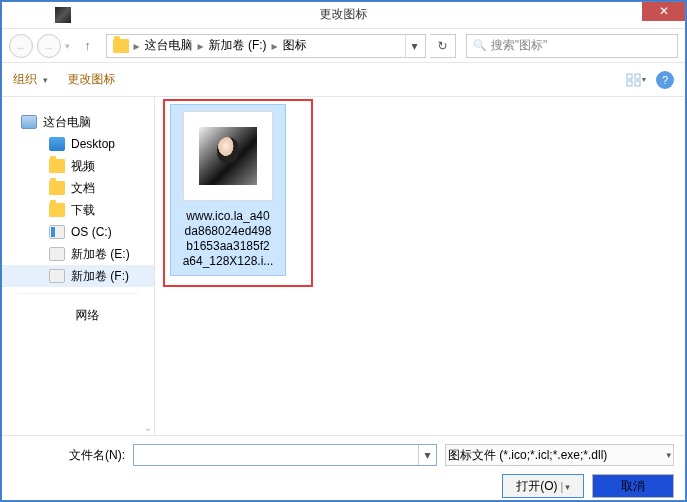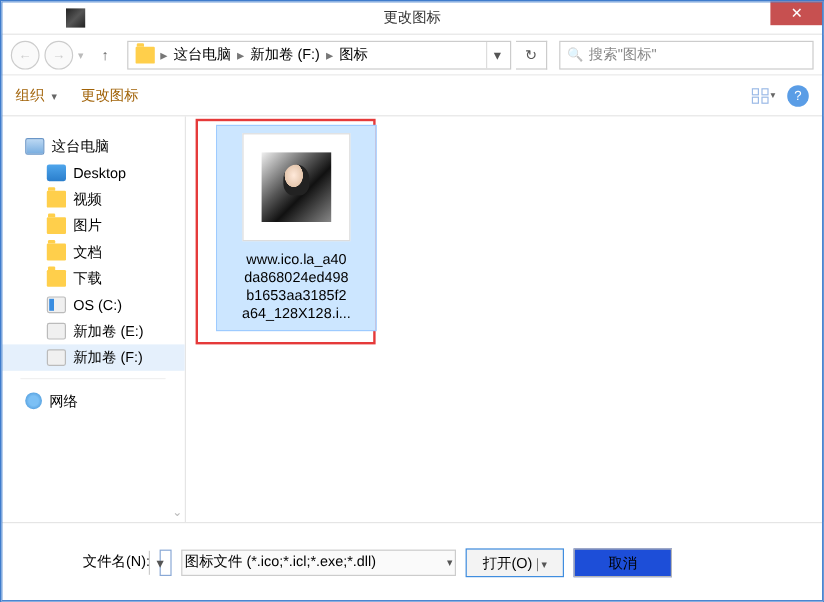--- a/index.html
+++ b/index.html
@@ -35,44 +35,44 @@
   .toolbar .right { margin-left:auto; display:flex; align-items:center; gap:6px; color:#5a8dd6;}
   .toolbar .viewbtn { width:28px; height:22px; border:1px solid transparent; display:flex; align-items:center; justify-content:center;}
   .toolbar .viewbtn svg{opacity:.6;}
   .toolbar .help { width:18px; height:18px; border-radius:50%; background:#5a9de6; color:#fff; text-align:center; line-height:18px; font-size:11px; }
 
   
   .bodyarea { display:flex; height:338px; }
   .nav { width:154px; border-right:1px solid #e5e5e5; padding:6px 0; overflow:hidden; position:relative;}
   .nav .group { margin-top:8px; }
   .nav .item { display:flex; align-items:center; height:22px; padding-left:20px; gap:6px; white-space:nowrap; }
-  .nav .item.sub { padding-left:38px; }
+  .nav .item.sub { padding-left:48px; }
   .nav .item.sel { background:#e5f0fc; }
   .ico { width:16px; height:14px; display:inline-block; position:relative; }
   .ico-pc { background:linear-gradient(#bcd8f3,#79aee0); border:1px solid #6a96c7; border-radius:2px; }
   .ico-dsk { background:linear-gradient(#4fa6ec,#2a7ecc); border-radius:2px; }
   .ico-fldr { background:#ffcf4b; border-radius:1px; }
   .ico-fldr::before{content:"";position:absolute;top:-3px;left:1px;width:6px;height:3px;background:#ffcf4b;border-radius:1px 1px 0 0;}
   .ico-drv { background:#f0f0f0; border:1px solid #bbb; border-radius:2px; }
   .ico-drv.os::after{content:"";position:absolute;left:1px;top:1px;width:4px;height:10px;background:#3a8de0;}
   .ico-net { background:radial-gradient(circle,#7cc0f5 40%,#3d8bd0 100%); border-radius:50%; width:14px;height:14px;}
   .nav .divider{height:8px;border-top:1px solid #f0f0f0;margin:6px 16px 0;}
   .nav-scroll-hint{position:absolute;bottom:2px;right:2px;color:#bbb;font-size:10px;}
 
   .content { flex:1; position:relative; padding:10px; }
   .file-hl { position:absolute; border:2px solid #e53a3a; left:8px; top:2px; width:150px; height:188px; pointer-events:none; }
-  .filetile { position:absolute; left:26px; top:8px; width:132px; text-align:center; cursor:default;}
+  .filetile { position:absolute; left:16px; top:8px; width:114px; text-align:center; cursor:default;}
   .filetile.selected { background:#cce6ff; outline:1px solid #9ecbff; }
   .filetile .thumb { width:90px; height:90px; margin:6px auto 4px; background:#fff; border:1px solid #ddd; display:flex; align-items:center; justify-content:center; }
   .filetile .thumb .photo { width:58px; height:58px; background:linear-gradient(135deg,#f0f0f0 0%,#555 40%,#111 60%,#888 100%); position:relative; overflow:hidden; }
   .filetile .thumb .photo::after{content:"";position:absolute;left:18px;top:10px;width:22px;height:26px;background:radial-gradient(ellipse at 40% 35%,#ffe9da 0%,#e5c7ae 40%,transparent 42%),#222;border-radius:50% 50% 40% 40%;}
   .filetile .fname { font-size:12px; line-height:15px; padding:4px 4px 6px; color:#000; word-break:break-all; }
 
   
-  .footer { height:68px; border-top:1px solid #e5e5e5; padding:8px 12px 10px; display:flex; flex-direction:row; gap:8px; background:#fff;}
+  .footer { height:68px; border-top:1px solid #e5e5e5; padding:8px 12px 10px; display:flex; flex-direction:column; gap:8px; background:#fff;}
   .frow { display:flex; align-items:center; gap:8px; }
   .frow.right { justify-content:flex-end; }
   .flabel { width:112px; text-align:right; }
   .fname-input { flex:1; height:22px; border:1px solid #8aa9d6; padding:0 4px; font-size:12px; position:relative; }
   .fname-input .dd{position:absolute;right:0;top:0;bottom:0;width:18px;border-left:1px solid #ccc;text-align:center;line-height:20px;color:#555;}
   .filter { width:229px; height:22px; border:1px solid #ccc; padding:0 2px; display:flex; align-items:center; justify-content:space-between; background:#fafafa;}
   .btn { width:82px; height:24px; border:1px solid #b5b5b5; background:#1d4ed8; text-align:center; line-height:22px; font-size:12px; cursor:default;}
   .btn.primary { border:1px solid #3f8ddf; background:#f3f3f3;}
   .btn .dd{margin-left:2px;color:#555;font-size:9px;}
   .dlg-border{position:absolute;inset:0;border:1px solid #4c85cf;pointer-events:none;}
@@ -136,45 +136,41 @@
       <div class="item sub">
           <span class="ico ico-dsk"></span>
           <span>Desktop</span>
         </div>
       <div class="item sub">
           <span class="ico ico-fldr"></span>
           <span>视频</span>
         </div>
       <div class="item sub">
           <span class="ico ico-fldr"></span>
-          <span>图片</span>
-        </div>
-      <div class="item sub">
-          <span class="ico ico-fldr"></span>
           <span>文档</span>
         </div>
       <div class="item sub">
           <span class="ico ico-fldr"></span>
           <span>下载</span>
         </div>
       <div class="item sub">
           <span class="ico ico-drv os"></span>
           <span>OS (C:)</span>
         </div>
       <div class="item sub">
           <span class="ico ico-drv"></span>
           <span>新加卷 (E:)</span>
         </div>
       <div class="item sub sel">
           <span class="ico ico-drv"></span>
           <span>新加卷 (F:)</span>
         </div>
     </div>
     <div class="divider"></div>
-    <div class="item" style="padding-left:20px;">
+    <div class="item" style="padding-left:20px;flex-direction:column;">
       <span class="ico ico-net"></span>
       <span>网络</span>
     </div>
     <div class="nav-scroll-hint">⌄</div>
   </div>
 
   <div class="content">
     <div class="file-hl"></div>
     <div class="filetile selected">
       <div class="thumb">

